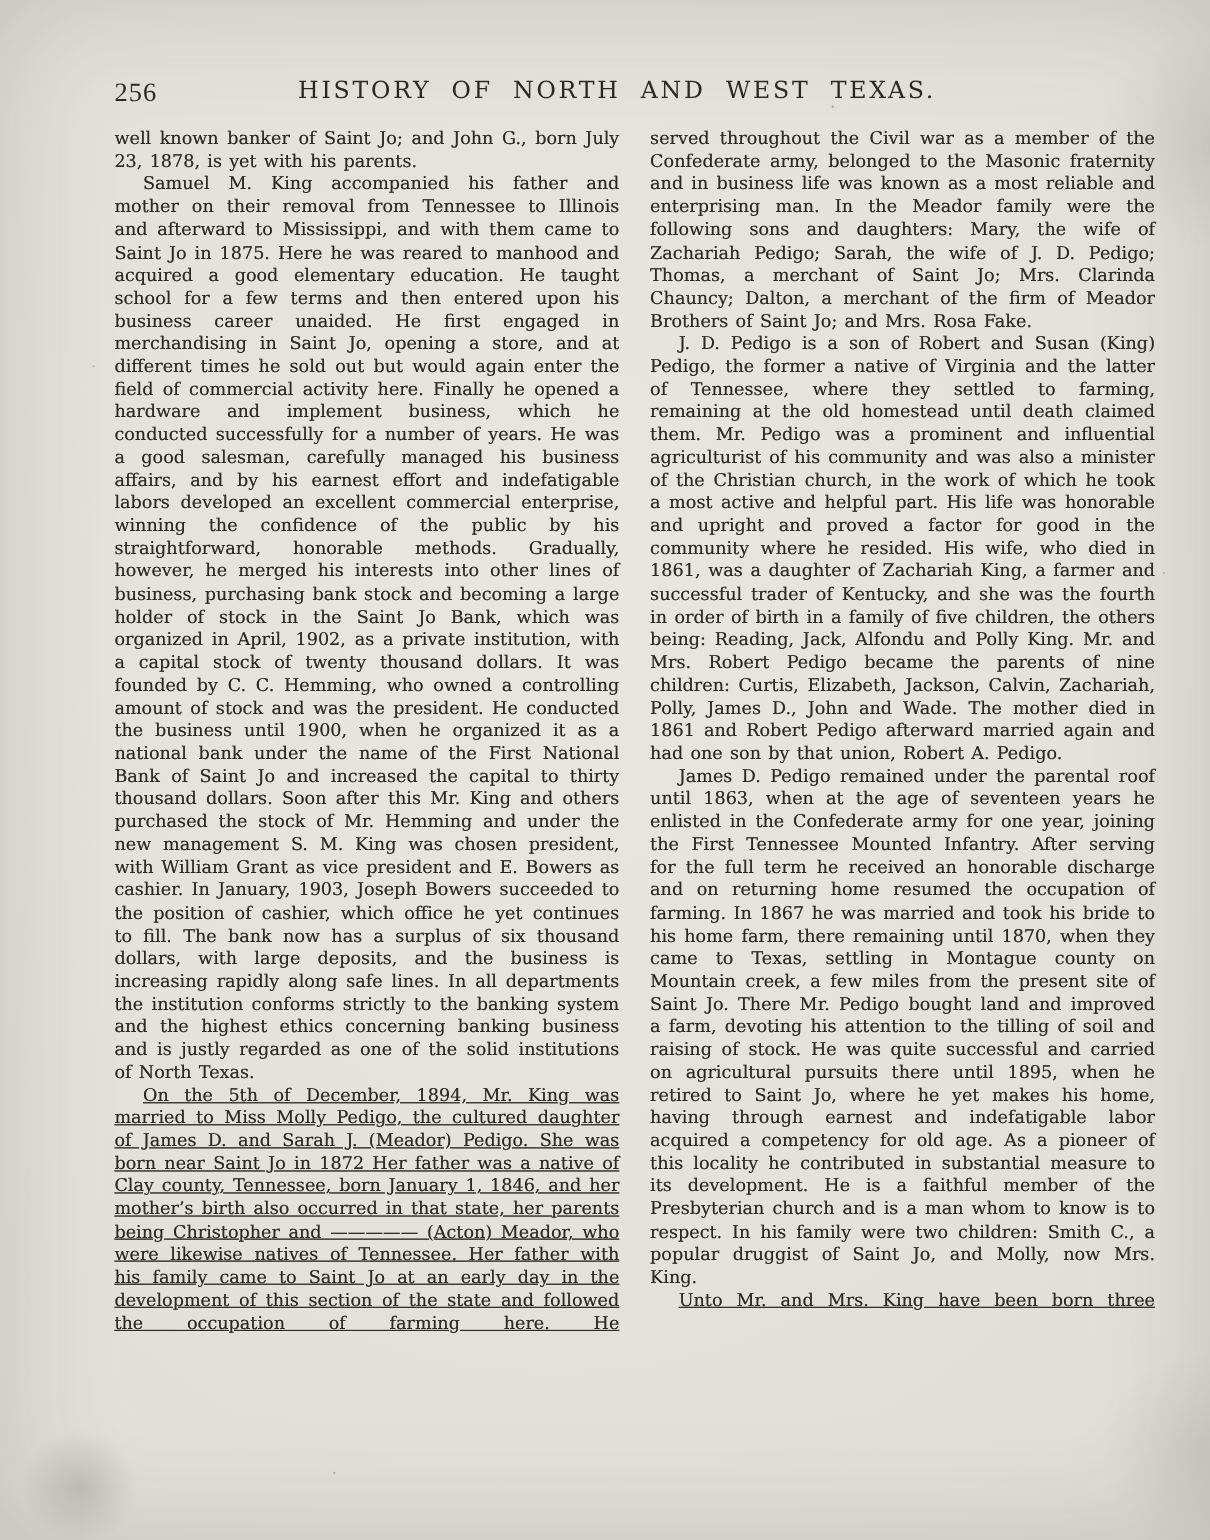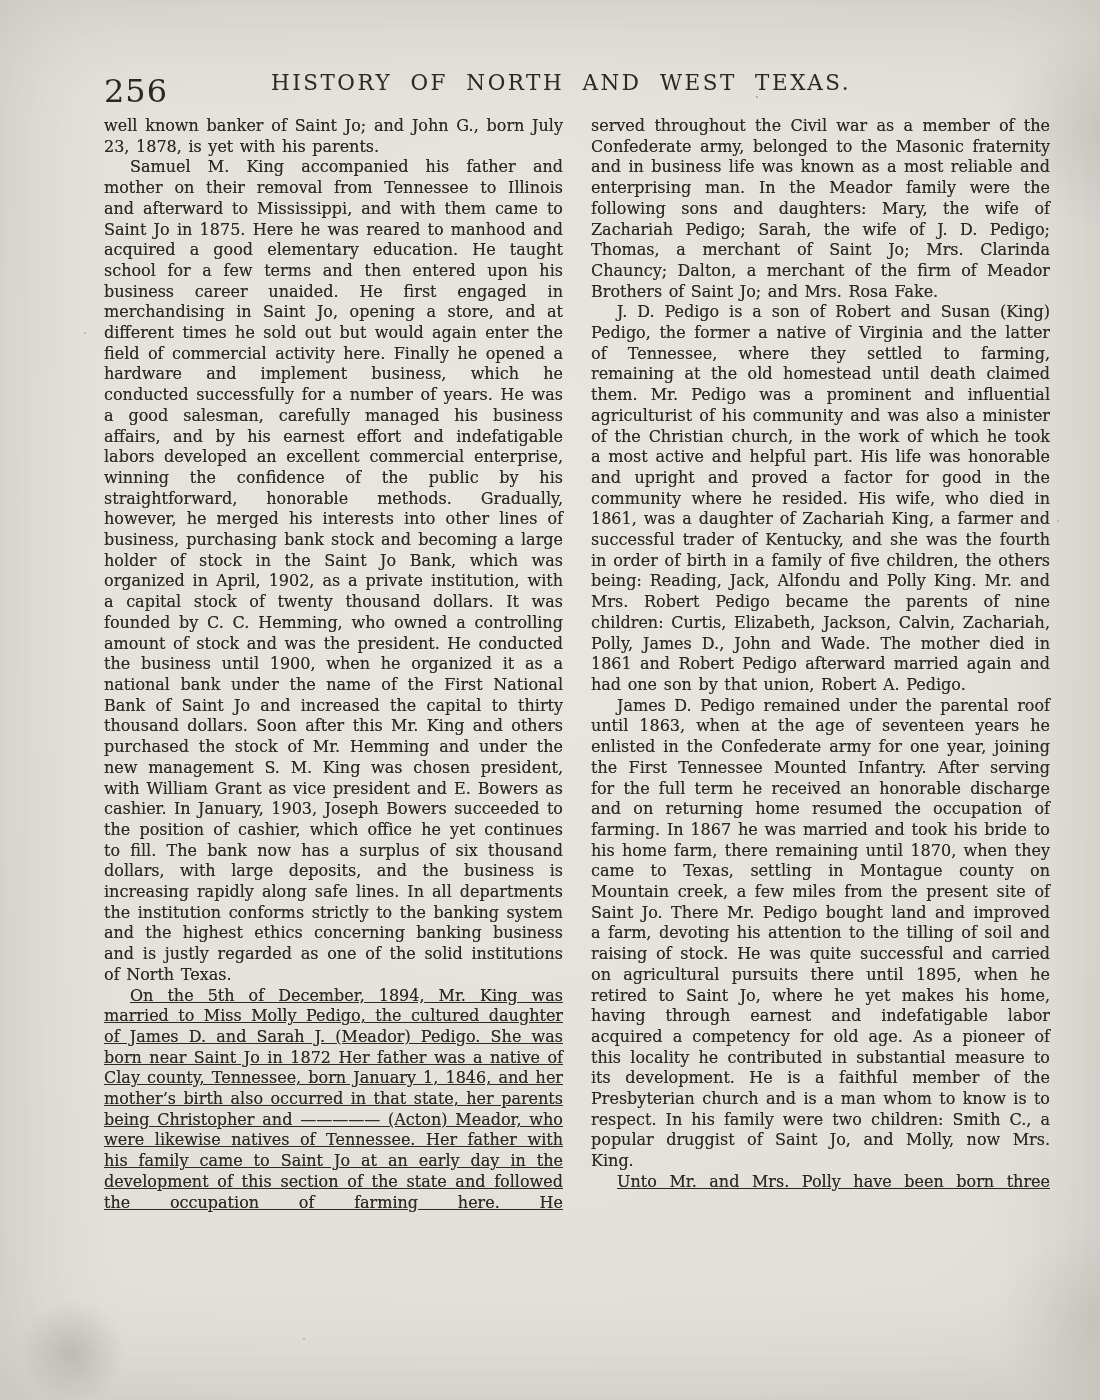--- a/index.html
+++ b/index.html
@@ -17,22 +17,23 @@
       radial-gradient(circle 130px at 1095px 130px, rgba(95,90,80,0.10), rgba(95,90,80,0) 75%),
       radial-gradient(circle 120px at 1090px 1320px, rgba(95,90,80,0.10), rgba(95,90,80,0) 75%),
       radial-gradient(ellipse 140% 130% at 46% 40%, #e8e6e1 0%, #e1dfd9 50%, #d5d2cb 86%, #c8c5bd 100%);
     box-shadow: inset 0 0 110px rgba(70,65,55,0.18);
   }
 
   .page-number {
     position: absolute;
     left: 104px;
     top: 72px;
-    font-size: 32px;
+    font-size: 24px;
     letter-spacing: 1px;
+    font-family: Liberation Serif, serif;
   }
 
   .running-head {
     position: absolute;
     left: 11px;
     top: 70px;
     width: 1100px;
     text-align: center;
     font-size: 21.5px;
     letter-spacing: 2.5px;
@@ -90,16 +91,16 @@
   <div class="column col-left">
     <p>well known banker of Saint Jo; and John G., born July 23, 1878, is yet with his parents.</p>
     <p class="indent">Samuel M. King accompanied his father and mother on their removal from Tennessee to Illinois and afterward to Mississippi, and with them came to Saint Jo in 1875. Here he was reared to manhood and acquired a good elementary education. He taught school for a few terms and then entered upon his business career unaided. He first engaged in merchandising in Saint Jo, opening a store, and at different times he sold out but would again enter the field of commercial activity here. Finally he opened a hardware and implement business, which he conducted successfully for a number of years. He was a good salesman, carefully managed his business affairs, and by his earnest effort and indefatigable labors developed an excellent commercial enterprise, winning the confidence of the public by his straightforward, honorable methods. Gradually, however, he merged his interests into other lines of business, purchasing bank stock and becoming a large holder of stock in the Saint Jo Bank, which was organized in April, 1902, as a private institution, with a capital stock of twenty thousand dollars. It was founded by C. C. Hemming, who owned a controlling amount of stock and was the president. He conducted the business until 1900, when he organized it as a national bank under the name of the First National Bank of Saint Jo and increased the capital to thirty thousand dollars. Soon after this Mr. King and others purchased the stock of Mr. Hemming and under the new management S. M. King was chosen president, with William Grant as vice president and E. Bowers as cashier. In January, 1903, Joseph Bowers succeeded to the position of cashier, which office he yet continues to fill. The bank now has a surplus of six thousand dollars, with large deposits, and the business is increasing rapidly along safe lines. In all departments the institution conforms strictly to the banking system and the highest ethics concerning banking business and is justly regarded as one of the solid institutions of North Texas.</p>
     <p class="indent justify-last">On the 5th of December, 1894, Mr. King was married to Miss Molly Pedigo, the cultured daughter of James D. and Sarah J. (Meador) Pedigo. She was born near Saint Jo in 1872 Her father was a native of Clay county, Tennessee, born January 1, 1846, and her mother’s birth also occurred in that state, her parents being Christopher and ————— (Acton) Meador, who were likewise natives of Tennessee. Her father with his family came to Saint Jo at an early day in the development of this section of the state and followed the occupation of farming here. He</p>
   </div>
 
   <div class="column col-right">
     <p>served throughout the Civil war as a member of the Confederate army, belonged to the Masonic fraternity and in business life was known as a most reliable and enterprising man. In the Meador family were the following sons and daughters: Mary, the wife of Zachariah Pedigo; Sarah, the wife of J. D. Pedigo; Thomas, a merchant of Saint Jo; Mrs. Clarinda Chauncy; Dalton, a merchant of the firm of Meador Brothers of Saint Jo; and Mrs. Rosa Fake.</p>
     <p class="indent">J. D. Pedigo is a son of Robert and Susan (King) Pedigo, the former a native of Virginia and the latter of Tennessee, where they settled to farming, remaining at the old homestead until death claimed them. Mr. Pedigo was a prominent and influential agriculturist of his community and was also a minister of the Christian church, in the work of which he took a most active and helpful part. His life was honorable and upright and proved a factor for good in the community where he resided. His wife, who died in 1861, was a daughter of Zachariah King, a farmer and successful trader of Kentucky, and she was the fourth in order of birth in a family of five children, the others being: Reading, Jack, Alfondu and Polly King. Mr. and Mrs. Robert Pedigo became the parents of nine children: Curtis, Elizabeth, Jackson, Calvin, Zachariah, Polly, James D., John and Wade. The mother died in 1861 and Robert Pedigo afterward married again and had one son by that union, Robert A. Pedigo.</p>
     <p class="indent">James D. Pedigo remained under the parental roof until 1863, when at the age of seventeen years he enlisted in the Confederate army for one year, joining the First Tennessee Mounted Infantry. After serving for the full term he received an honorable discharge and on returning home resumed the occupation of farming. In 1867 he was married and took his bride to his home farm, there remaining until 1870, when they came to Texas, settling in Montague county on Mountain creek, a few miles from the present site of Saint Jo. There Mr. Pedigo bought land and improved a farm, devoting his attention to the tilling of soil and raising of stock. He was quite successful and carried on agricultural pursuits there until 1895, when he retired to Saint Jo, where he yet makes his home, having through earnest and indefatigable labor acquired a competency for old age. As a pioneer of this locality he contributed in substantial measure to its development. He is a faithful member of the Presbyterian church and is a man whom to know is to respect. In his family were two children: Smith C., a popular druggist of Saint Jo, and Molly, now Mrs. King.</p>
-    <p class="indent justify-last">Unto Mr. and Mrs. Polly have been born three</p>
+    <p class="indent justify-last">Unto Mr. and Mrs. King have been born three</p>
   </div>
 
 </div>
 
 </body></html>

